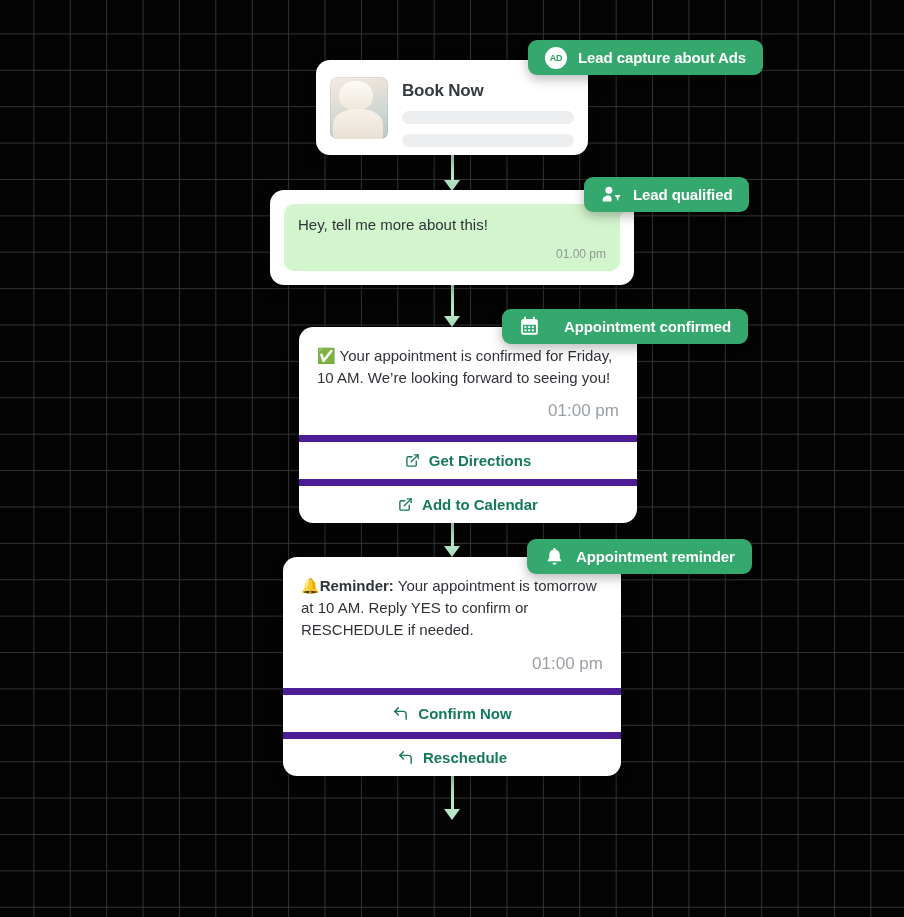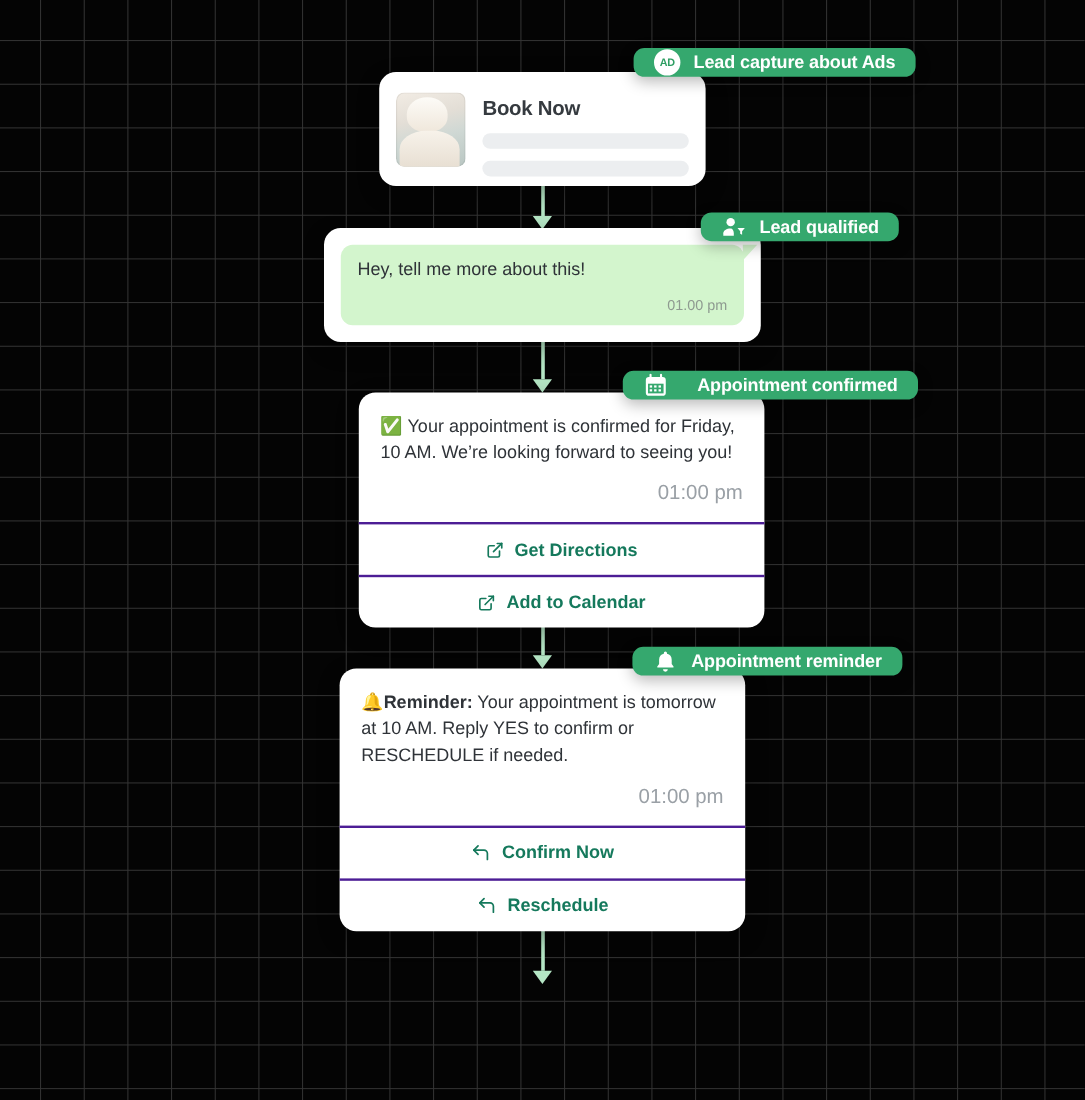--- a/index.html
+++ b/index.html
@@ -82,51 +82,51 @@
 
   
   #confirm-card { left: 299px; top: 327px; width: 338px; }
   #reminder-card { left: 283px; top: 557px; width: 338px; }
   .msg-body { padding: 18px 18px 8px 18px; }
   .msg-text { font-size: 15px; line-height: 1.48; color: #2f3338; }
   .msg-text b { font-weight: 700; }
   .emoji { font-size: 15px; }
   .msg-time { text-align: right; font-size: 17px; color: #9aa0a6; margin-top: 12px; padding-bottom: 6px; }
   .action {
-    border-top: 2px solid #4c1d95;
+    border-top: 7px solid #4c1d95;
     height: 44px;
     display: flex; align-items: center; justify-content: center; gap: 9px;
     color: #15795c; font-size: 15px; font-weight: 700;
     cursor: pointer;
   }
   .action svg { display: block; }
 
   
   .badge {
     position: absolute;
     background: #35a86e;
     color: #ffffff;
     border-radius: 9px;
-    height: 24px;
+    height: 35px;
     display: flex; align-items: center; gap: 11px;
     padding: 0 17px;
     font-size: 15px; font-weight: 700; letter-spacing: -.1px;
     box-shadow: 0 4px 12px rgba(0,0,0,.28);
     white-space: nowrap;
   }
   .badge .bi { display: flex; align-items: center; flex: 0 0 auto; }
   .ad-circle {
     width: 22px; height: 22px; border-radius: 50%;
     background: #ffffff; color: #2f9e63;
     display: flex; align-items: center; justify-content: center;
     font-size: 9px; font-weight: 700; letter-spacing: -.3px;
   }
   #badge-ads       { left: 528px; top: 40px;  }
   #badge-qualified { left: 584px; top: 177px; }
-  #badge-appt      { left: 519px; top: 309px; gap: 24px; }
+  #badge-appt      { left: 502px; top: 309px; gap: 24px; }
   #badge-remind    { left: 527px; top: 539px; }
   #badge-handoff   { left: 367px; top: 820px; height: 41px; border-radius: 10px; }
 </style>
 </head>
 <body>
 
 <div id="canvas">
 
   <div class="connector" style="left:444px; top:155px; height:36px;">
     <div class="stem" style="height:25px;"></div>

